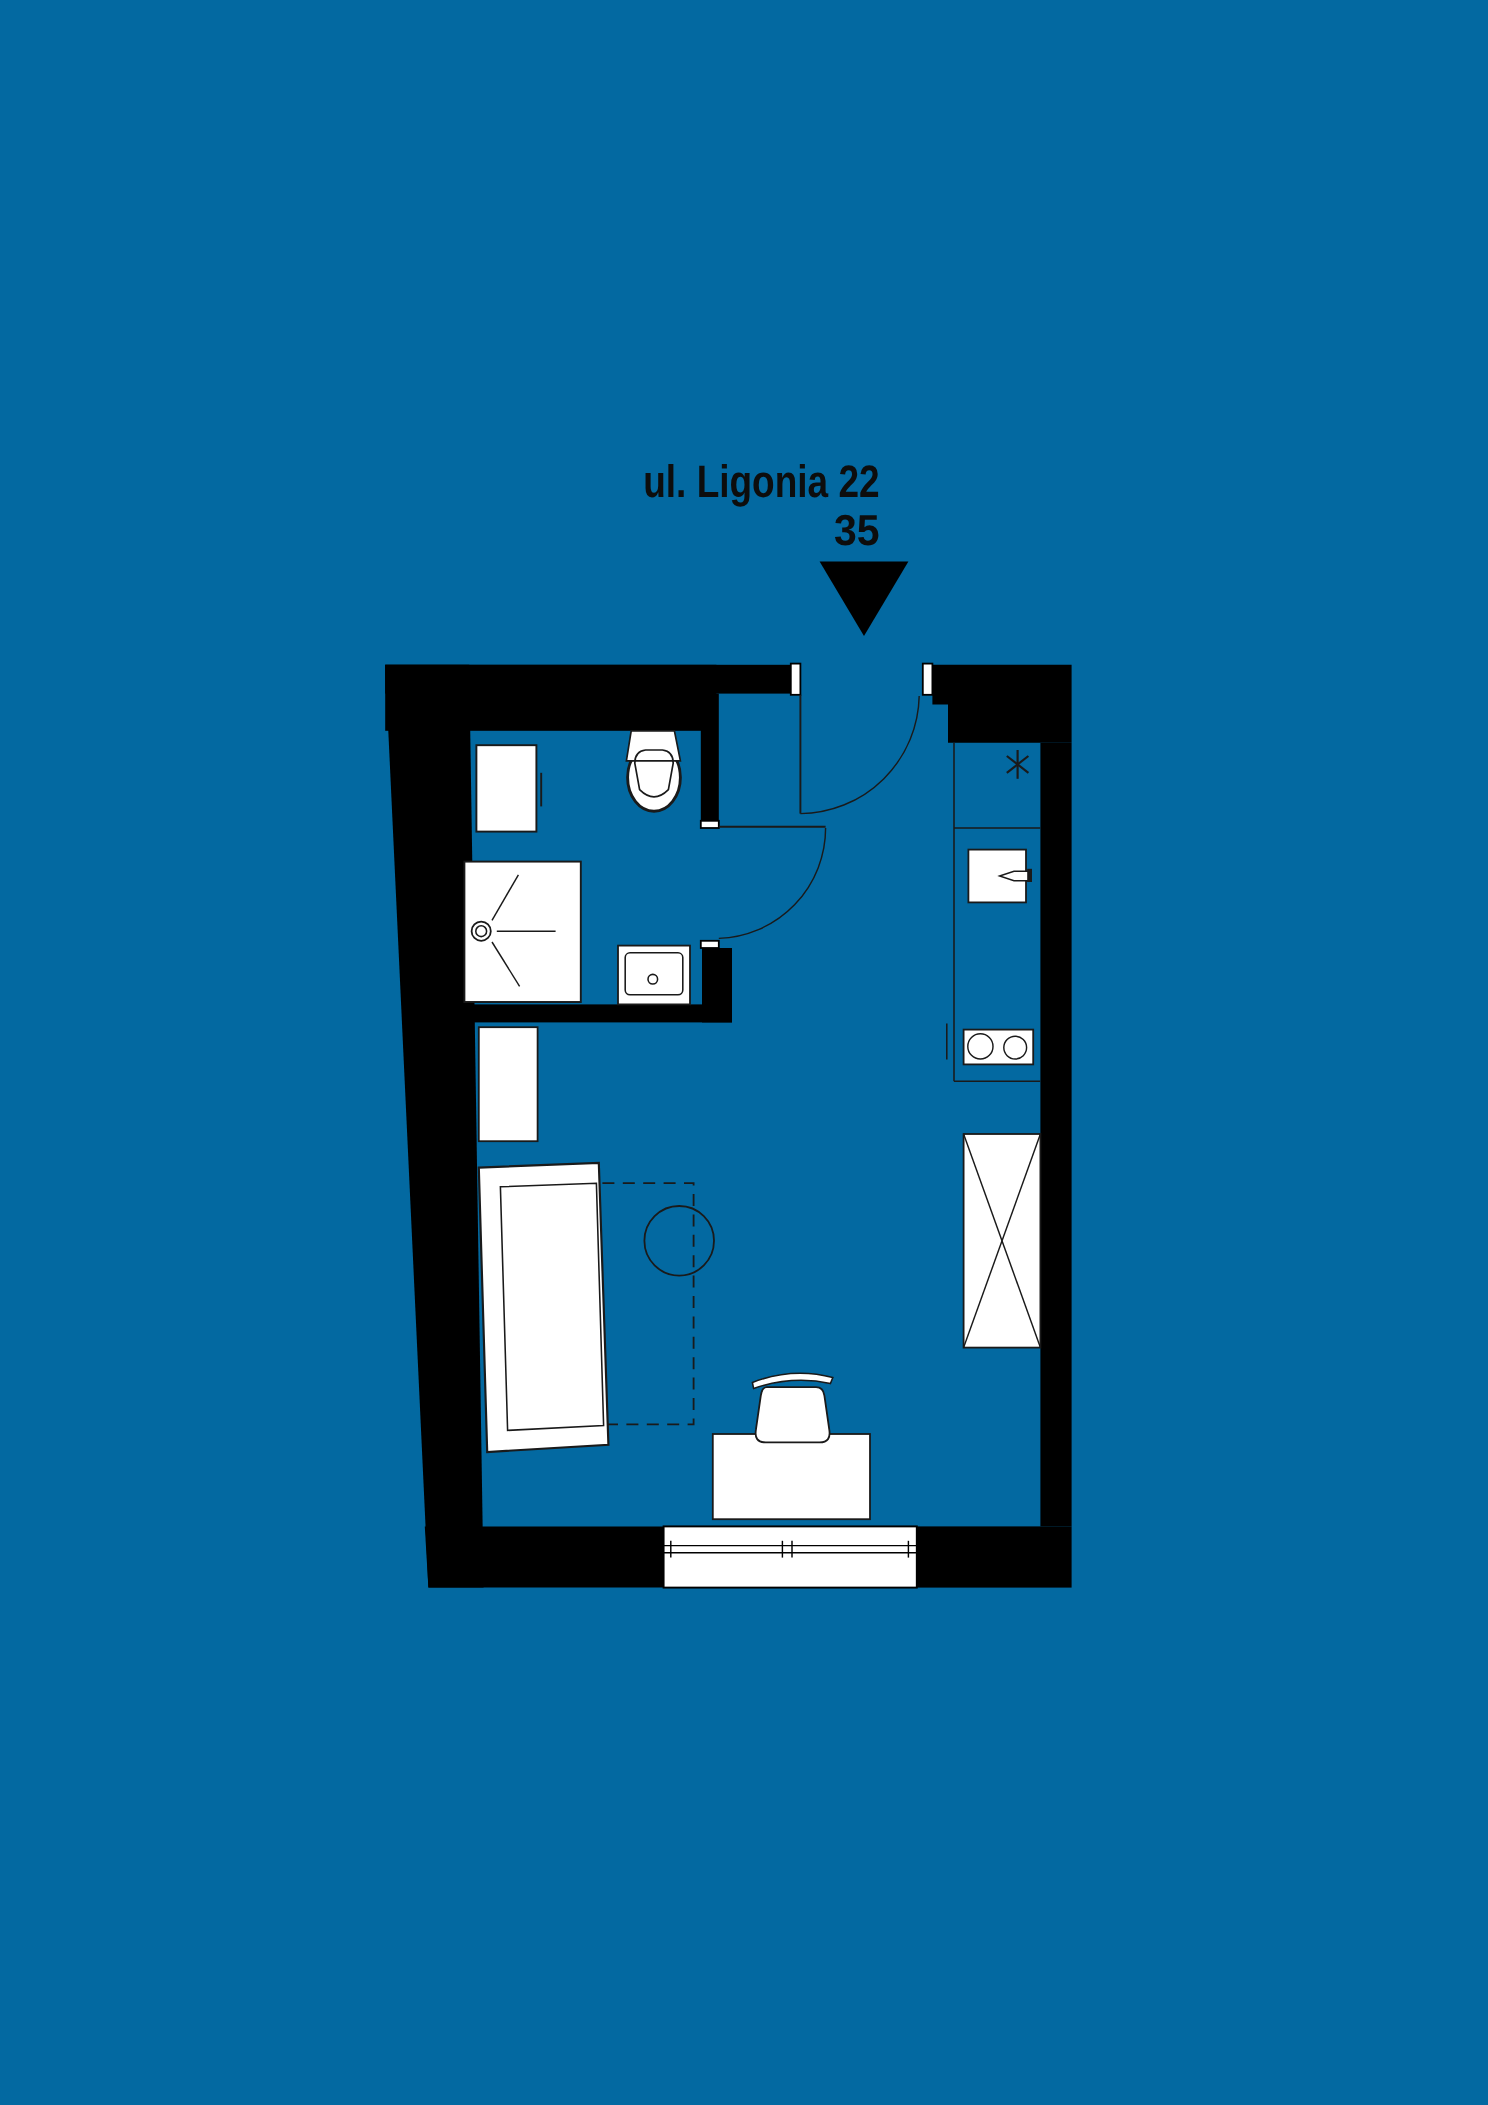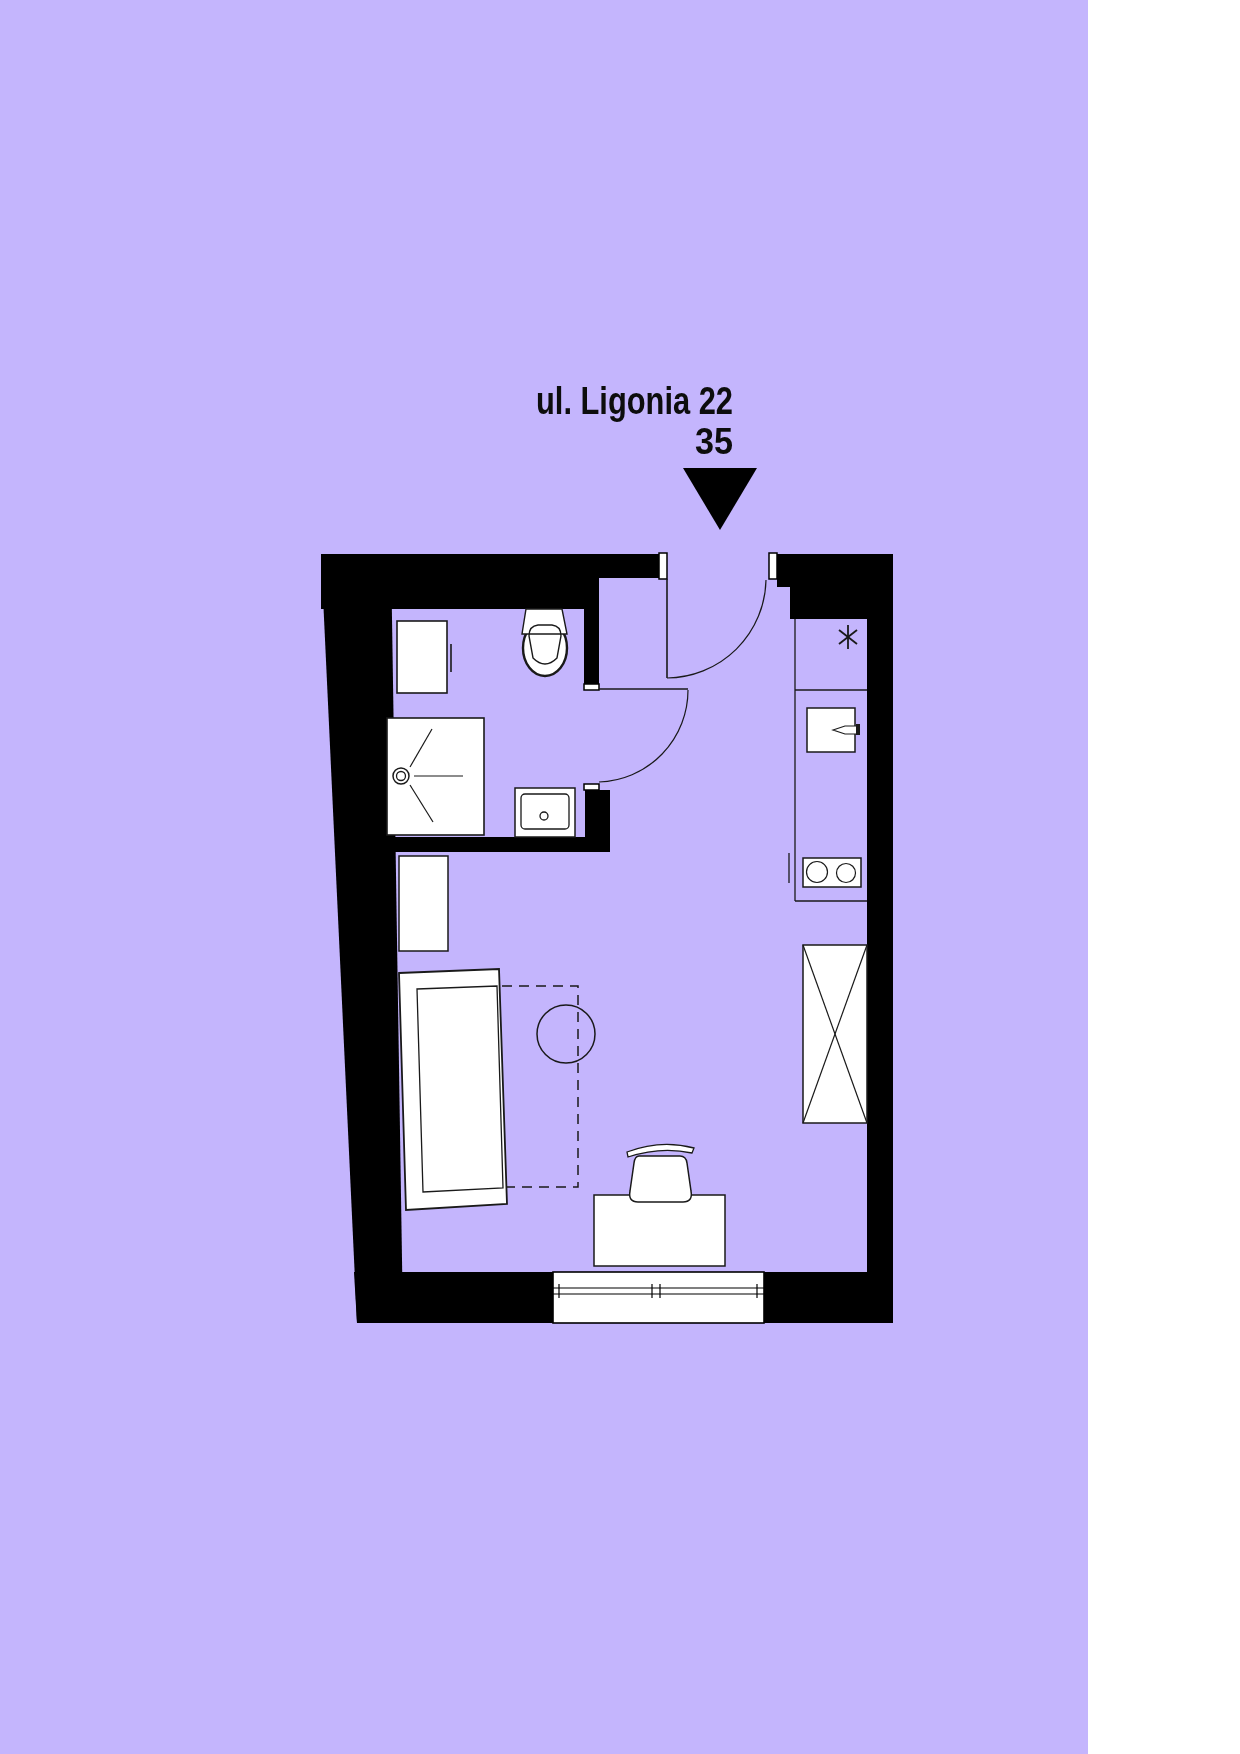--- a/index.html
+++ b/index.html
@@ -1,20 +1,20 @@
 <!DOCTYPE html>
 <html><head>
 <meta charset="utf-8">
 <style>
   html, body { margin: 0; padding: 0; background: #ffffff; }
   .page {
     position: relative;
-    width: 1088px;
+    width: 1240px;
     height: 1754px;
-    background: #c4b5fd;
+    background: #0369a1;
     font-family: "Liberation Sans", sans-serif;
     overflow: hidden;
   }
   svg { display: block; }
   .addr {
     font-family: "Liberation Sans", "DejaVu Sans", sans-serif;
     font-weight: bold;
     fill: #0d0d0d;
   }
 </style>

